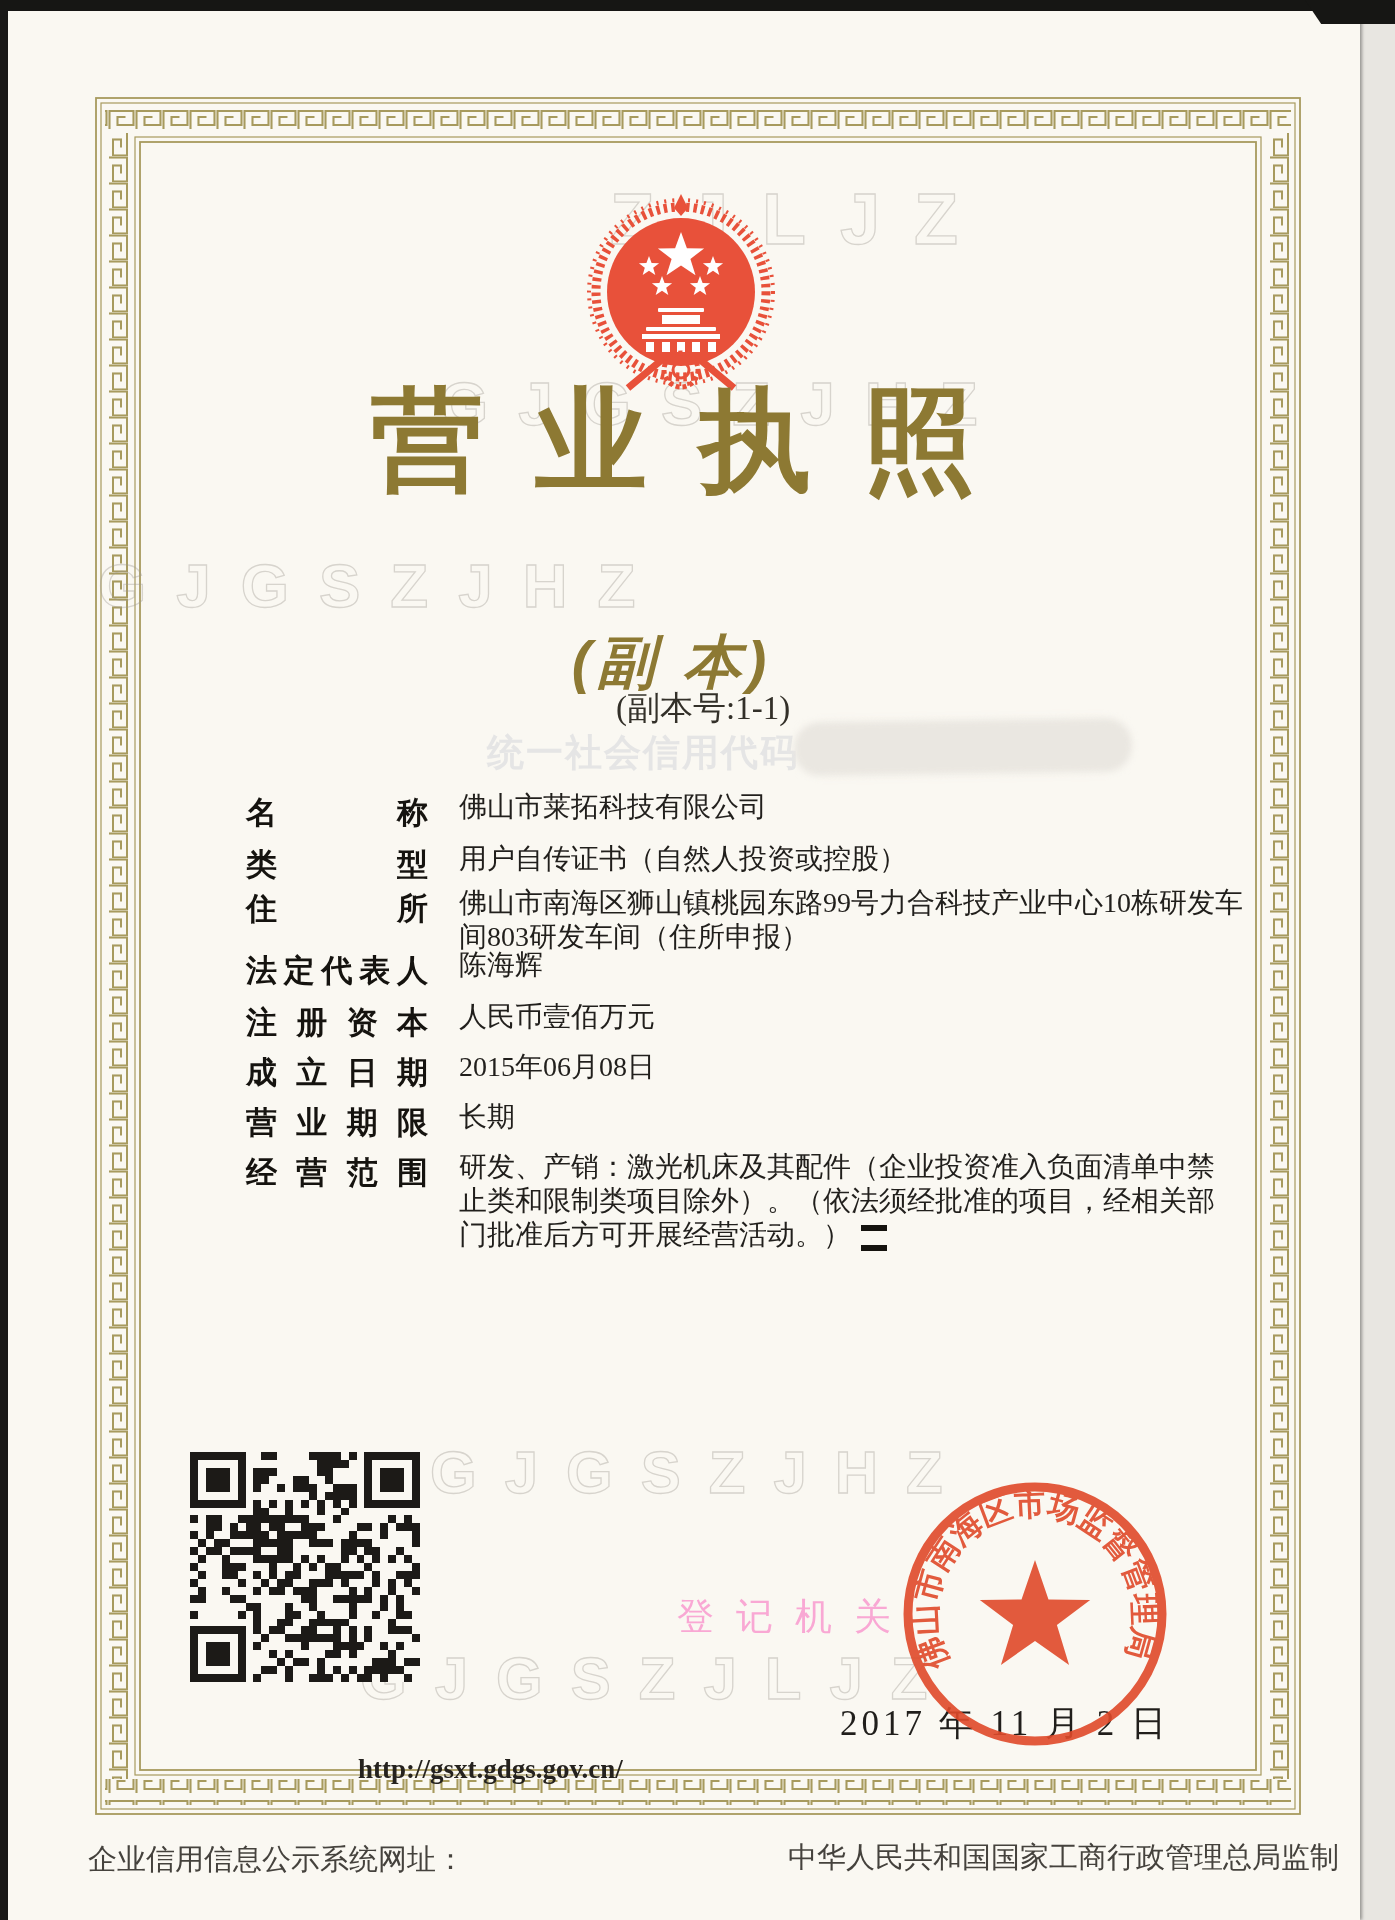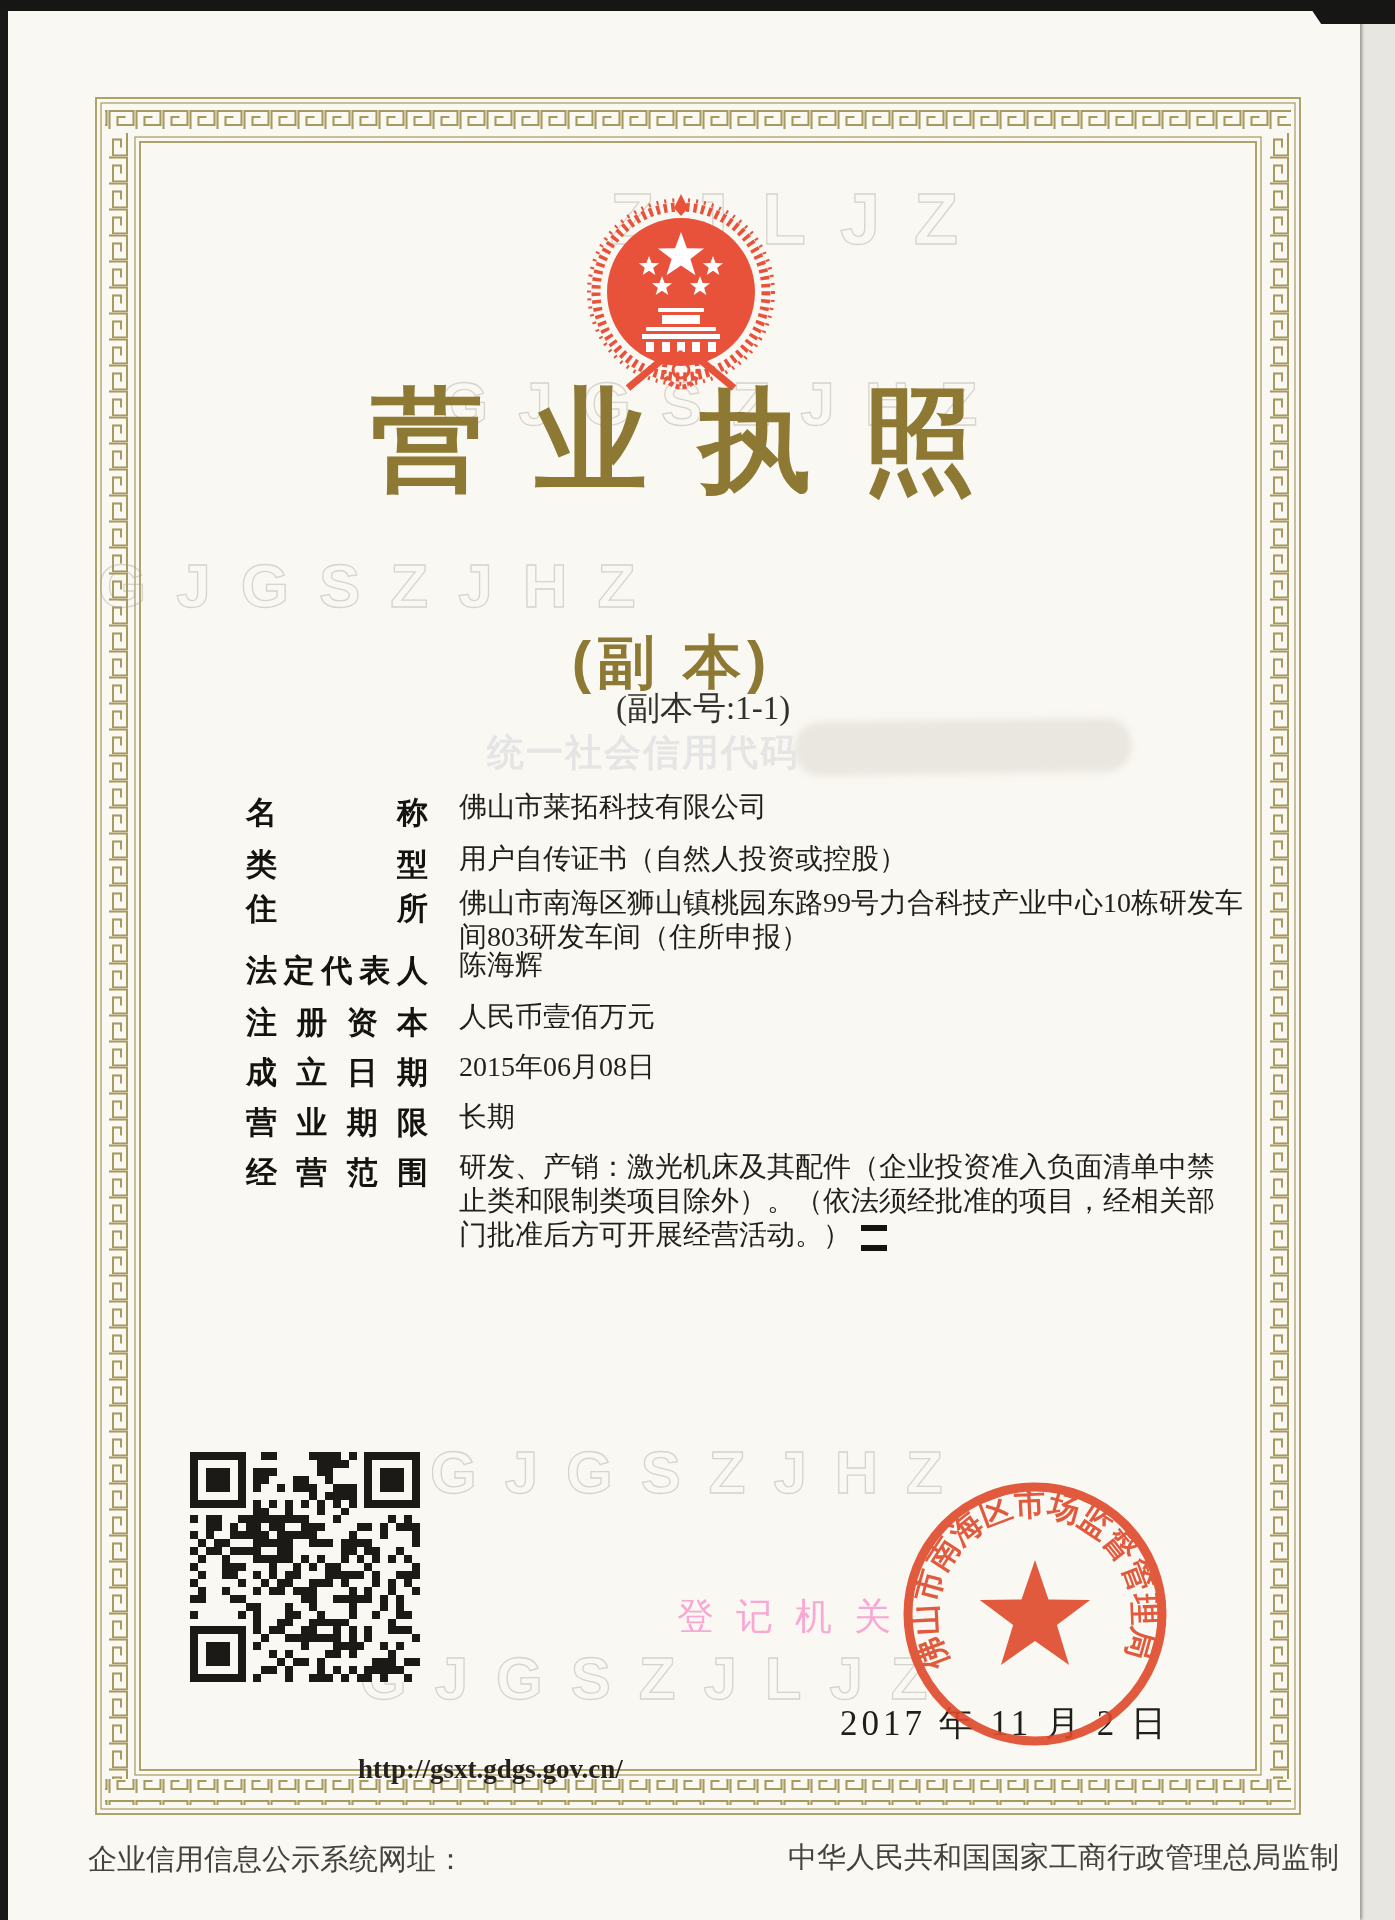--- a/index.html
+++ b/index.html
@@ -26,21 +26,21 @@
   
   .watermark{position:absolute;top:726px;left:82px;font-size:168px;font-weight:bold;
              letter-spacing:10px;color:rgba(105,95,82,.10);white-space:nowrap;}
   
   .emblem{position:absolute;left:570px;top:192px;}
   
   .title{position:absolute;top:366px;left:0;width:1250px;text-align:center;
          font-size:112px;font-weight:bold;color:#8d7933;letter-spacing:52px;
          text-indent:52px;white-space:nowrap;padding-left:48px;}
   .subtitle{position:absolute;top:624px;left:0;width:1344px;text-align:center;
-            font-size:58px;font-weight:bold;color:#8d7933;letter-spacing:6px;}
+            font-size:58px;font-weight:bold;color:#8d7933;letter-spacing:6px;font-style:italic;}
   .copy-no{position:absolute;top:686px;left:616px;font-size:33px;color:#333029;
            font-family:Liberation Serif, serif;}
   
   .credit{position:absolute;top:728px;left:487px;font-size:37px;font-weight:bold;
           color:#e5e5e5;letter-spacing:2px;}
   .smudge{position:absolute;top:724px;left:798px;width:330px;height:46px;border-radius:22px;
           background:#eae7e1;filter:blur(2px);transform:rotate(-.8deg);
           box-shadow:0 0 6px 4px #eae7e1;}
   
   #fields{position:absolute;left:246px;top:0;width:1030px;}

